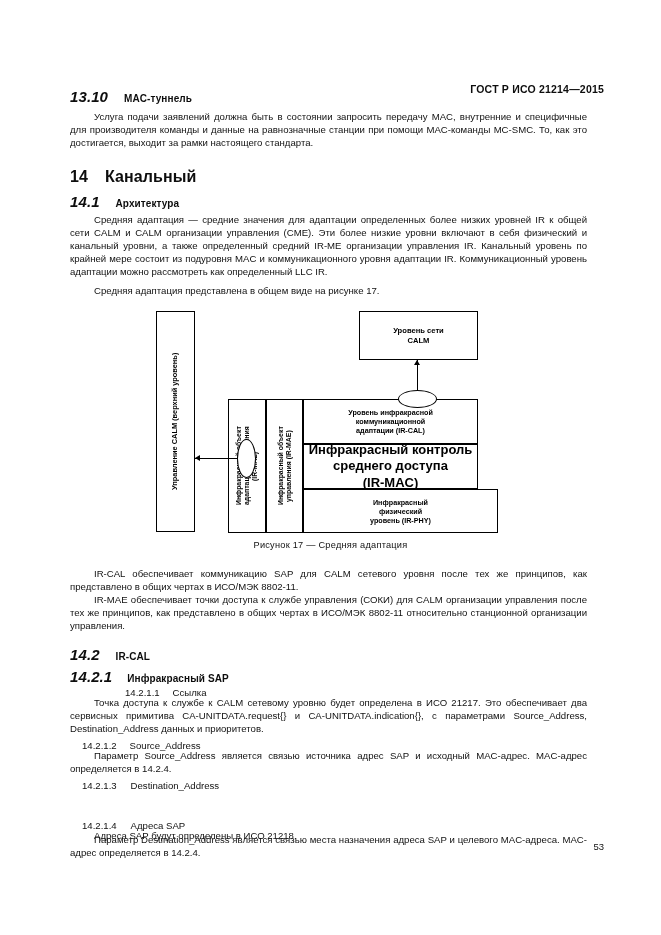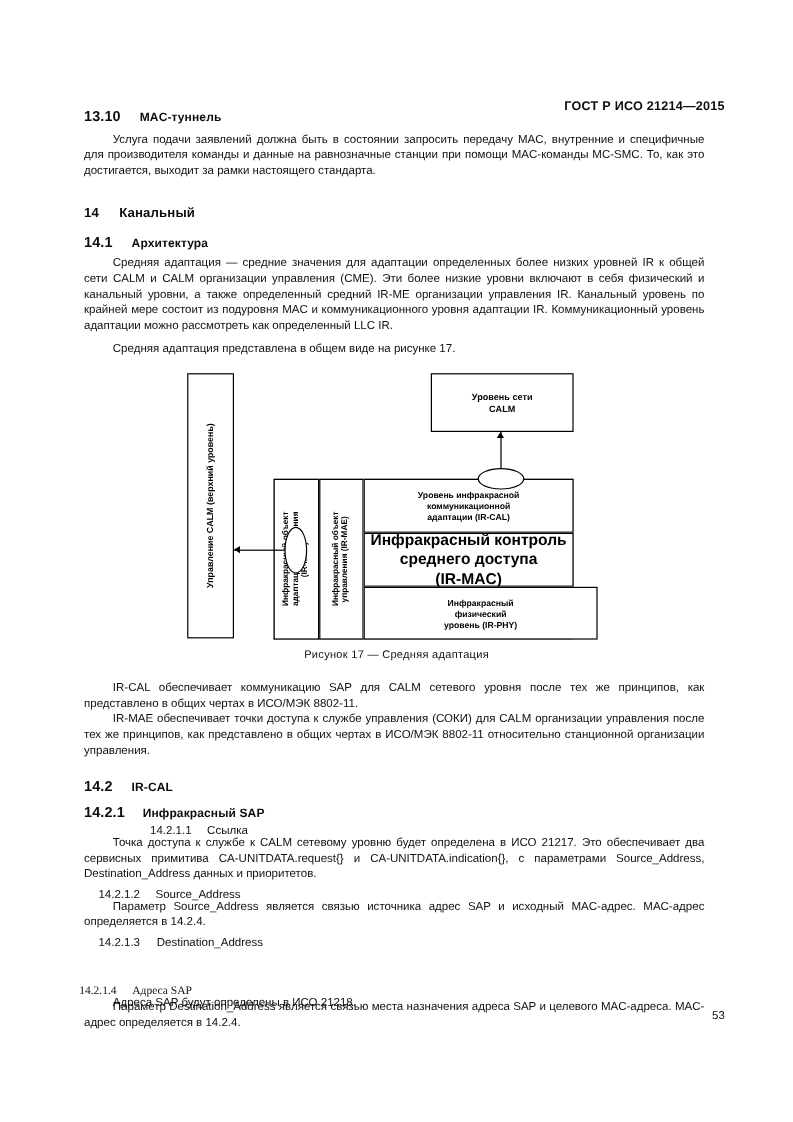--- a/index.html
+++ b/index.html
@@ -39,27 +39,28 @@
 
   
   .col {
     position: absolute;
     left: 70px;
     width: 517px;
     color: #111111;
   }
 
   .h-num {
-    font-size: 12px;
+    font-size: 15px;
     font-weight: bold;
     color: #0d0d0d;
     letter-spacing: 0.1px;
+    font-style: italic;
   }
   .h-clause {
-    font-size: 11px;
+    font-size: 16px;
     font-weight: bold;
     letter-spacing: 0.1px;
     color: #0d0d0d;
     text-align: center;
   }
   .h-sub {
     font-size: 10px;
     font-weight: bold;
     letter-spacing: 0.1px;
     color: #0d0d0d;
@@ -290,21 +291,21 @@
     <div class="col" style="top:775px;left:82px;">
       <span class="h-plain">14.2.1.3</span>
       <span style="display:inline-block;width:5px;"></span>
       <span class="h-plain">Destination_Address</span>
     </div>
 
     <div class="col" style="top:789px;margin-top:44px;">
       <p class="body">Параметр Destination_Address является связью места назначения адреса SAP и целевого MAC-адреса. MAC-адрес определяется в 14.2.4.</p>
     </div>
 
-    <div class="col" style="top:815px;left:66px;font-family:Liberation Serif, serif;">
+    <div class="col" style="top:815px;left:82px;">
       <span class="h-plain">14.2.1.4</span>
       <span style="display:inline-block;width:5px;"></span>
       <span class="h-plain">Адреса SAP</span>
     </div>
 
     <div class="col" style="top:829px;">
       <p class="body">Адреса SAP будут определены в ИСО 21218.</p>
     </div>
 
     <div class="page-number">53</div>

